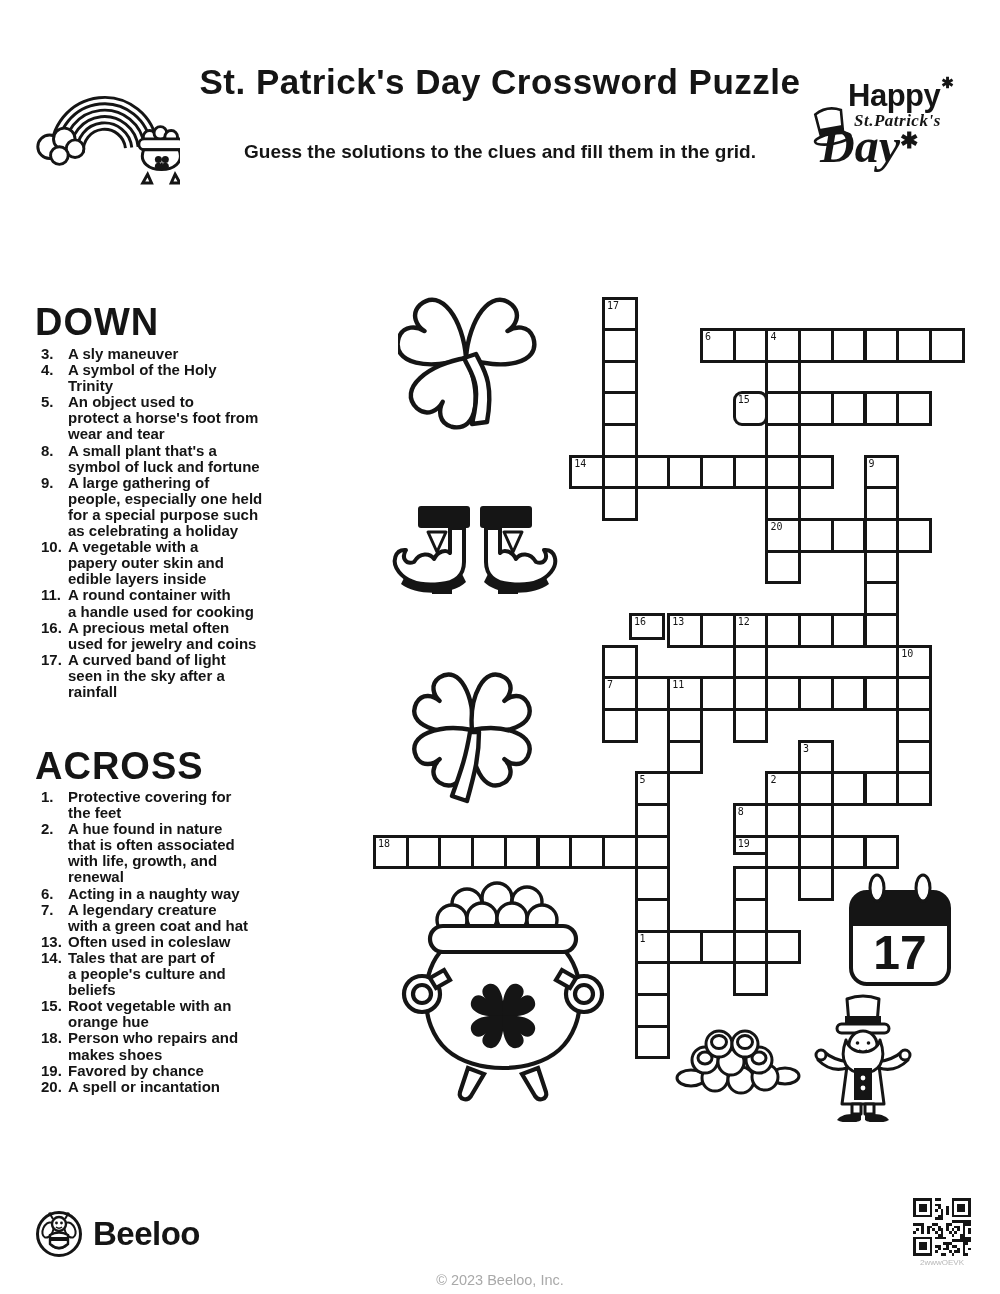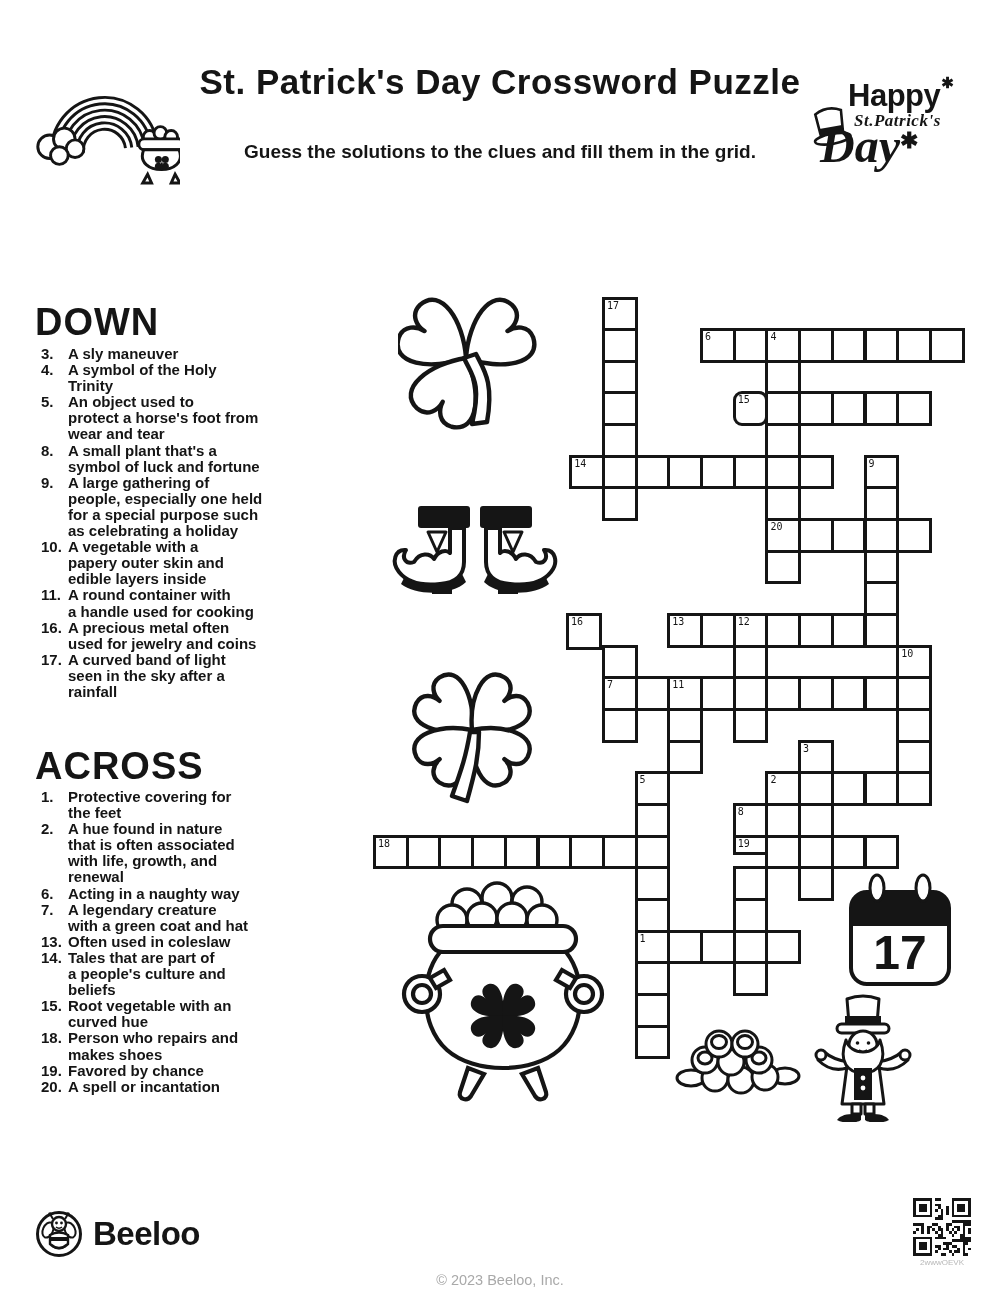--- a/index.html
+++ b/index.html
@@ -129,21 +129,21 @@
 with life, growth, and
 renewal</span></div>
     <div class="clue"><span class="n">6.</span><span class="t">Acting in a naughty way</span></div>
     <div class="clue"><span class="n">7.</span><span class="t">A legendary creature
 with a green coat and hat</span></div>
     <div class="clue"><span class="n">13.</span><span class="t">Often used in coleslaw</span></div>
     <div class="clue"><span class="n">14.</span><span class="t">Tales that are part of
 a people's culture and
 beliefs</span></div>
     <div class="clue"><span class="n">15.</span><span class="t">Root vegetable with an
-curved hue</span></div>
+orange hue</span></div>
     <div class="clue"><span class="n">18.</span><span class="t">Person who repairs and
 makes shoes</span></div>
     <div class="clue"><span class="n">19.</span><span class="t">Favored by chance</span></div>
     <div class="clue"><span class="n">20.</span><span class="t">A spell or incantation</span></div>
   </div>
 
   <div class="abs" style="left:0;top:0;width:1000px;height:1294px;pointer-events:none;">
       <div class="cell" style="left: 634.6px; top: 929.7px; width: 35.7px; height: 34.66px;">
         <span class="cnum">1</span>
       </div>
@@ -270,21 +270,21 @@
       <div class="cell" style="left: 863.5px; top: 581.44px; width: 35.7px; height: 34.66px;"></div>
       <div class="cell" style="left: 896.2px; top: 644.76px; width: 35.7px; height: 34.66px;">
         <span class="cnum">10</span>
       </div>
       <div class="cell" style="left: 896.2px; top: 708.08px; width: 35.7px; height: 34.66px;"></div>
       <div class="cell" style="left: 896.2px; top: 739.74px; width: 35.7px; height: 34.66px;"></div>
       <div class="cell" style="left: 667.3px; top: 708.08px; width: 35.7px; height: 34.66px;"></div>
       <div class="cell" style="left: 667.3px; top: 739.74px; width: 35.7px; height: 34.66px;"></div>
       <div class="cell" style="left: 732.7px; top: 644.76px; width: 35.7px; height: 34.66px;"></div>
       <div class="cell" style="left: 732.7px; top: 708.08px; width: 35.7px; height: 34.66px;"></div>
-      <div class="cell" style="left: 566px; top: 613.1px; width: 35.7px; height: 37px;">
+      <div class="cell" style="left: 629px; top: 613.1px; width: 35.7px; height: 27px;">
         <span class="cnum">16</span>
       </div>
       <div class="cell" style="left: 601.9px; top: 644.76px; width: 35.7px; height: 34.66px;"></div>
       <div class="cell" style="left: 601.9px; top: 708.08px; width: 35.7px; height: 34.66px;"></div>
       <div class="cell" style="left: 601.9px; top: 296.5px; width: 35.7px; height: 34.66px;">
         <span class="cnum">17</span>
       </div>
       <div class="cell" style="left: 601.9px; top: 328.16px; width: 35.7px; height: 34.66px;"></div>
       <div class="cell" style="left: 601.9px; top: 359.82px; width: 35.7px; height: 34.66px;"></div>
       <div class="cell" style="left: 601.9px; top: 391.48px; width: 35.7px; height: 34.66px;"></div>

